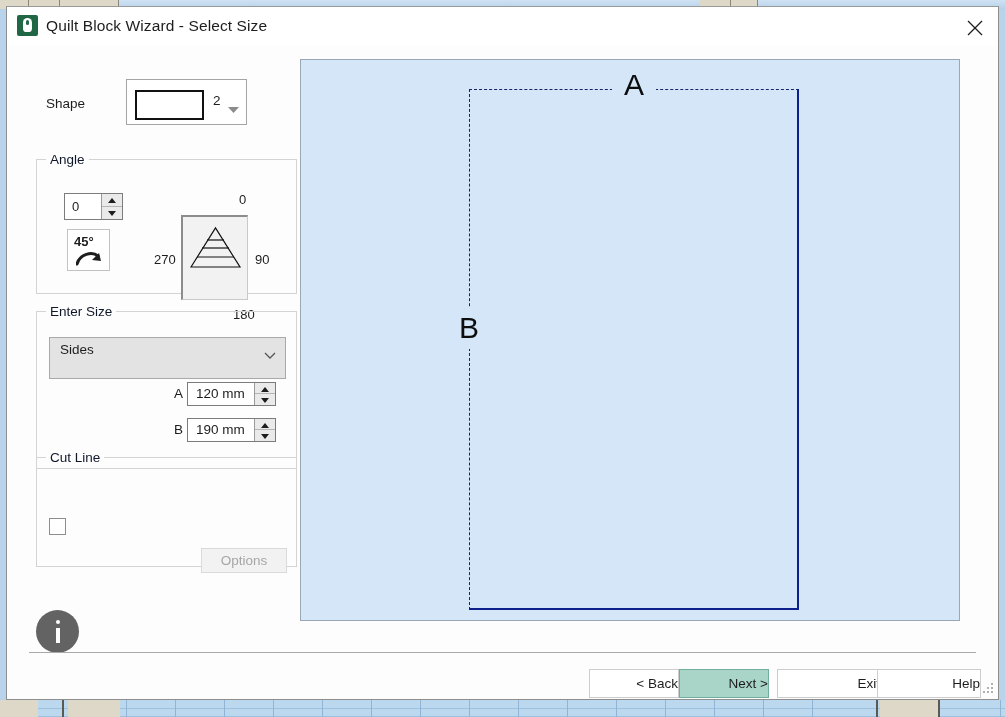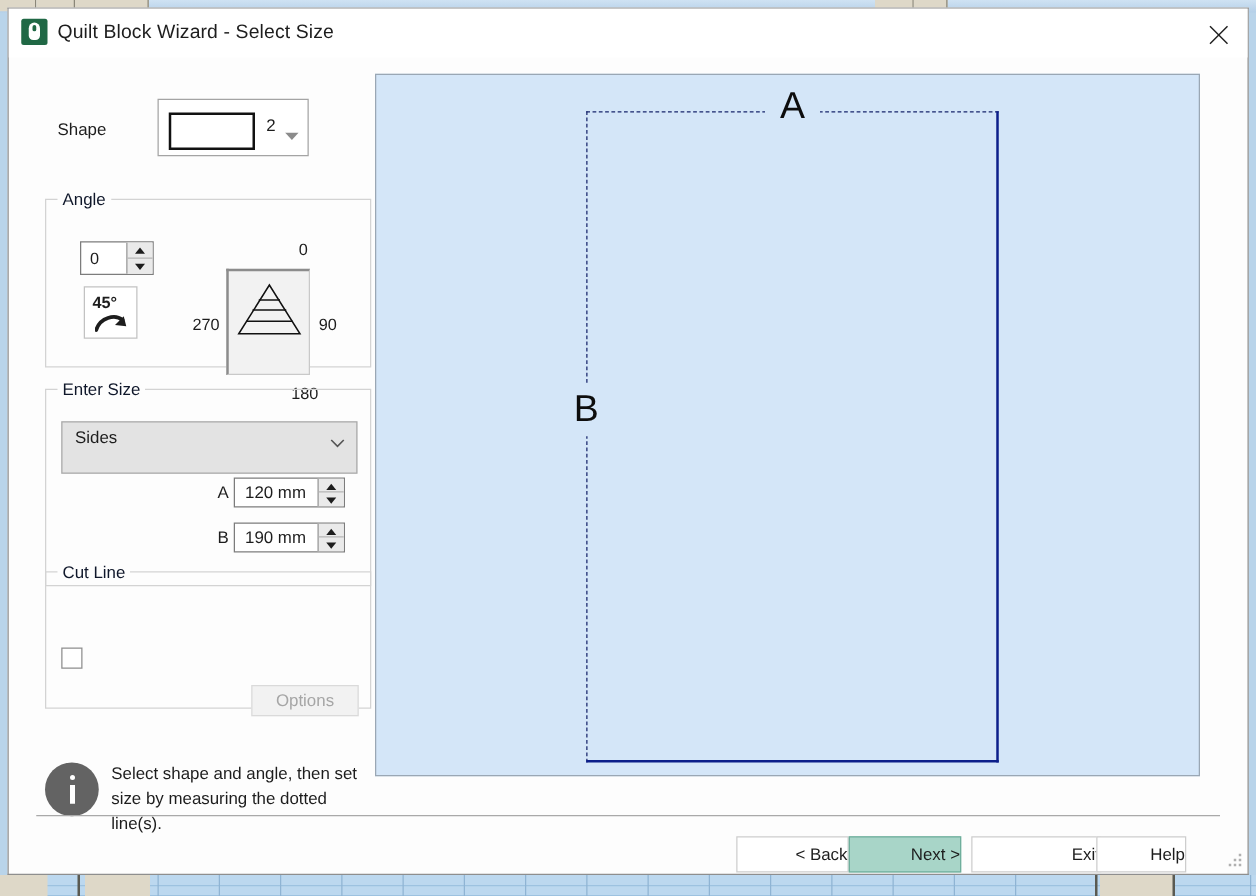--- a/index.html
+++ b/index.html
@@ -494,21 +494,21 @@
     cursor: default;
   }
   #btn-back { left: 582px; width: 90px; }
   #btn-next {
     left: 672px;
     width: 90px;
     background: #a8d5c8;
     border: 1px solid #6fae9c;
   }
   #btn-exit { left: 770px; width: 104px; }
-  #btn-help { left: 870px; width: 72px; }
+  #btn-help { left: 870px; width: 104px; }
 
   
   #grip {
     position: absolute;
     right: 4px;
     bottom: 3px;
     width: 13px;
     height: 13px;
   }
   #grip i {
@@ -671,21 +671,20 @@
     <div class="group" id="cut-group">
       <div class="group-title">Cut Line</div>
       <div id="cut-check"></div>
       <div id="options-btn">Options</div>
     </div>
 
     <div id="info-icon">
       <div class="i-dot"></div>
       <div class="i-bar"></div>
     </div>
-    <div id="info-text">Select shape and angle, then set size by measuring the dotted line(s).</div>
   </div>
 
   <div id="canvas">
     <div id="shape-outline">
       <div class="edge-dash-top"></div>
       <div class="edge-dash-left"></div>
       <div class="edge-solid-right"></div>
       <div class="edge-solid-bottom"></div>
       <div id="label-a">A</div>
       <div id="label-b">B</div>

